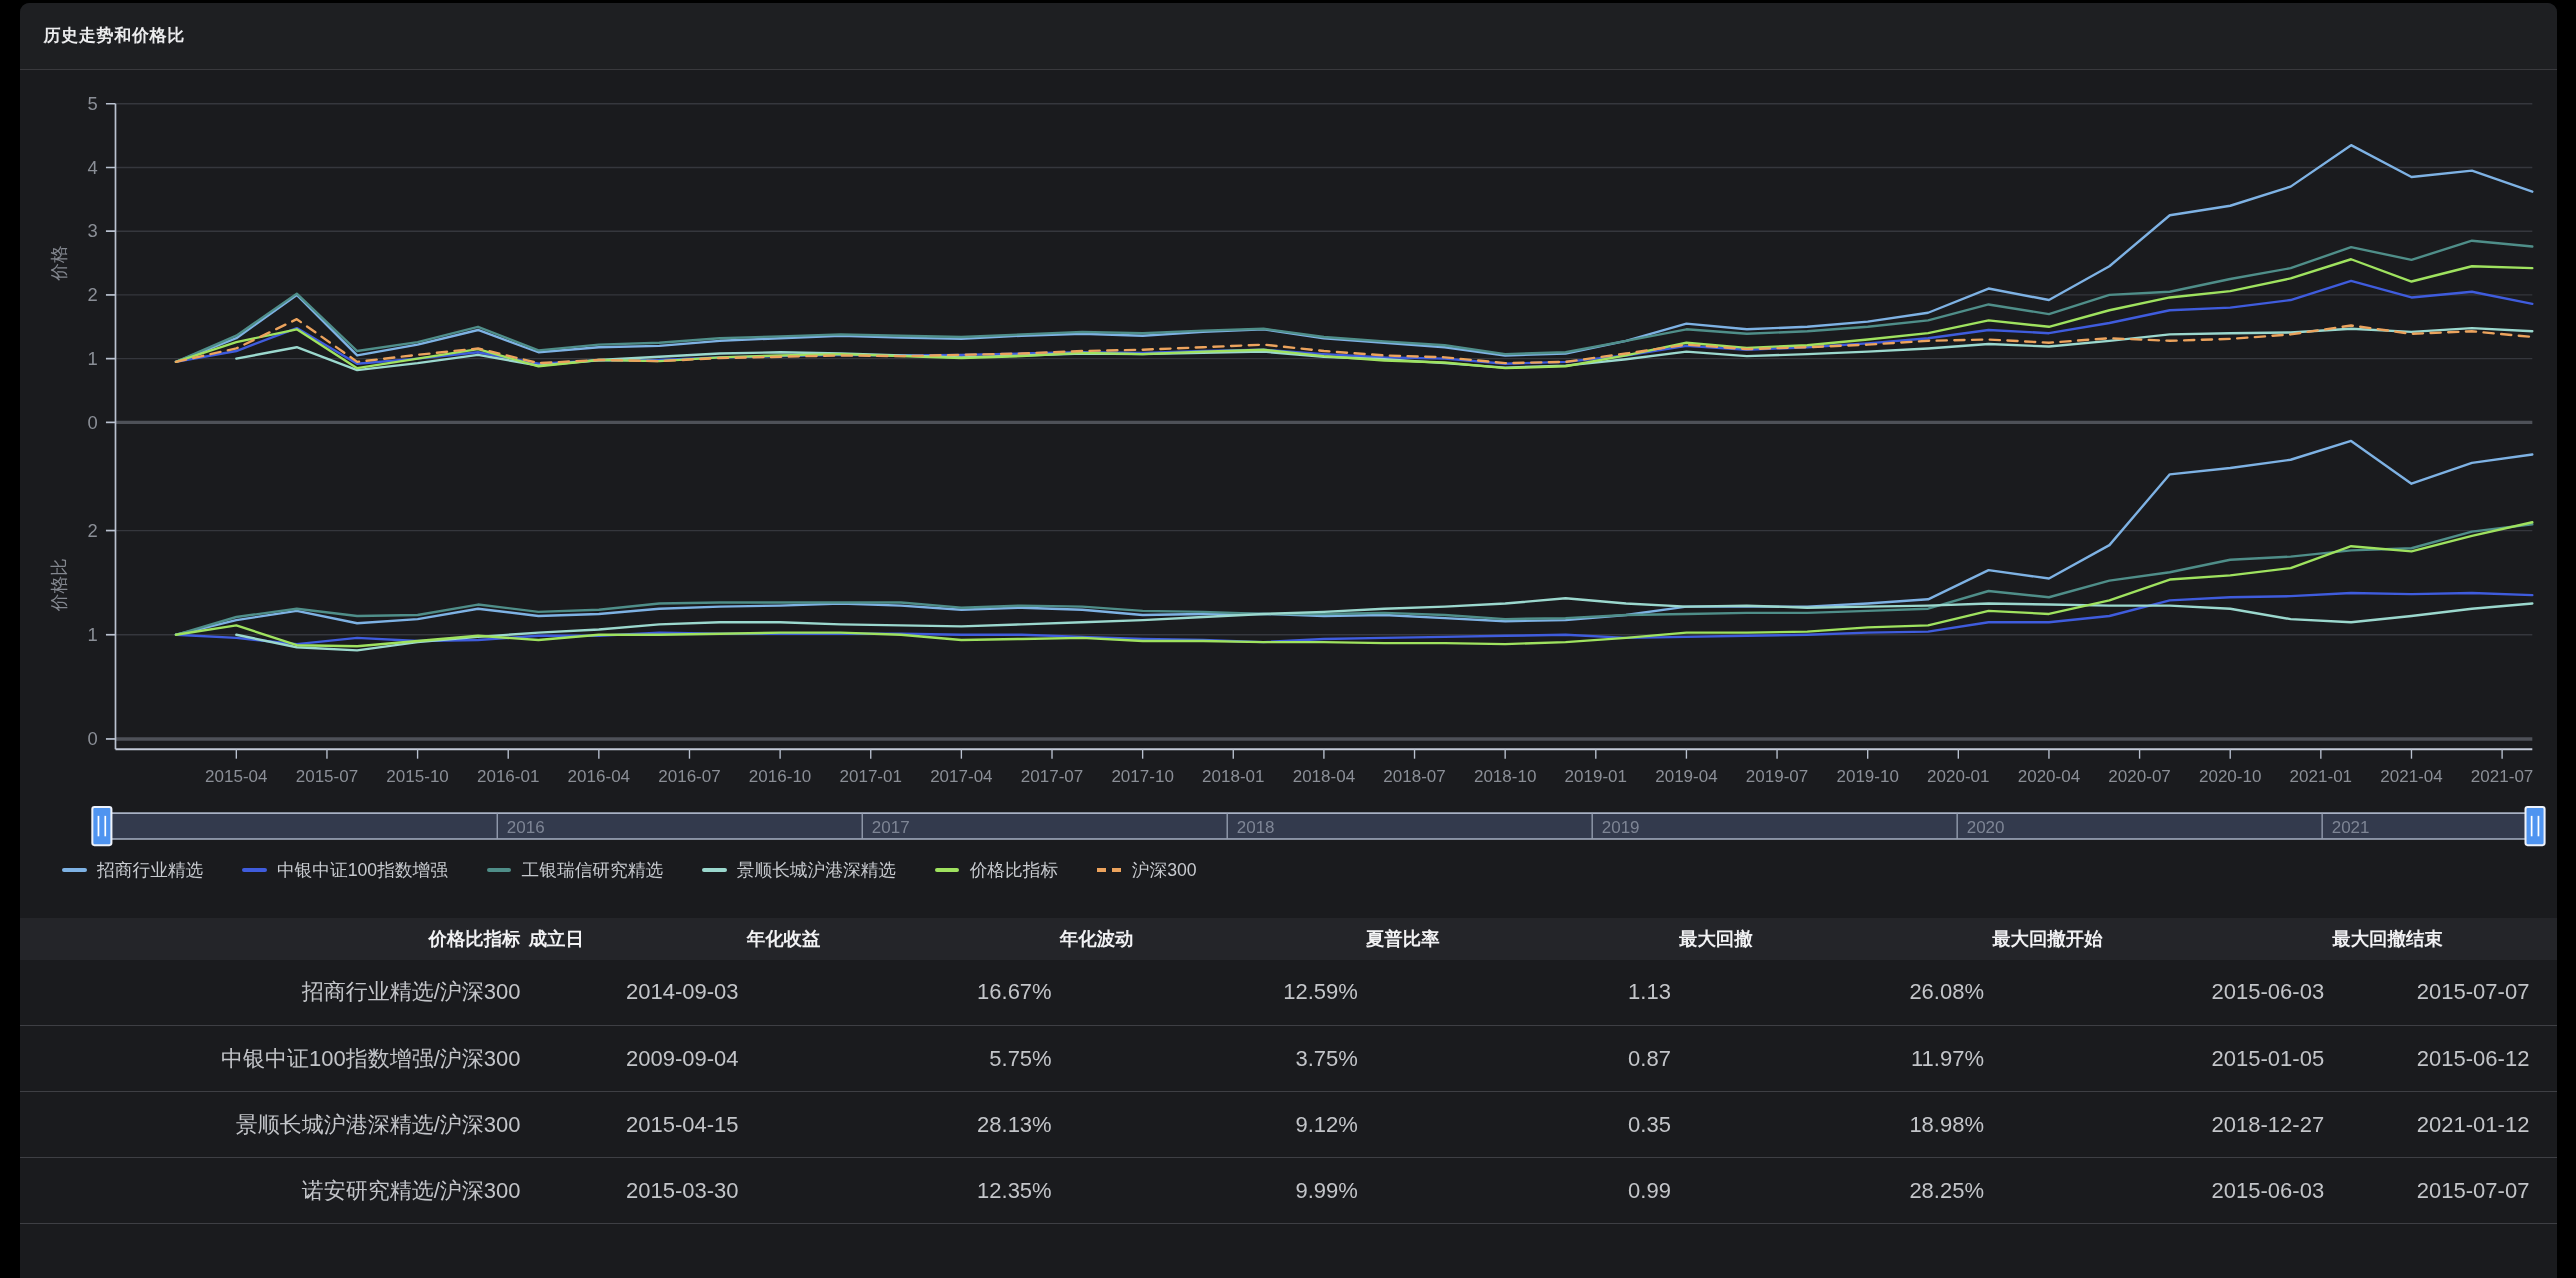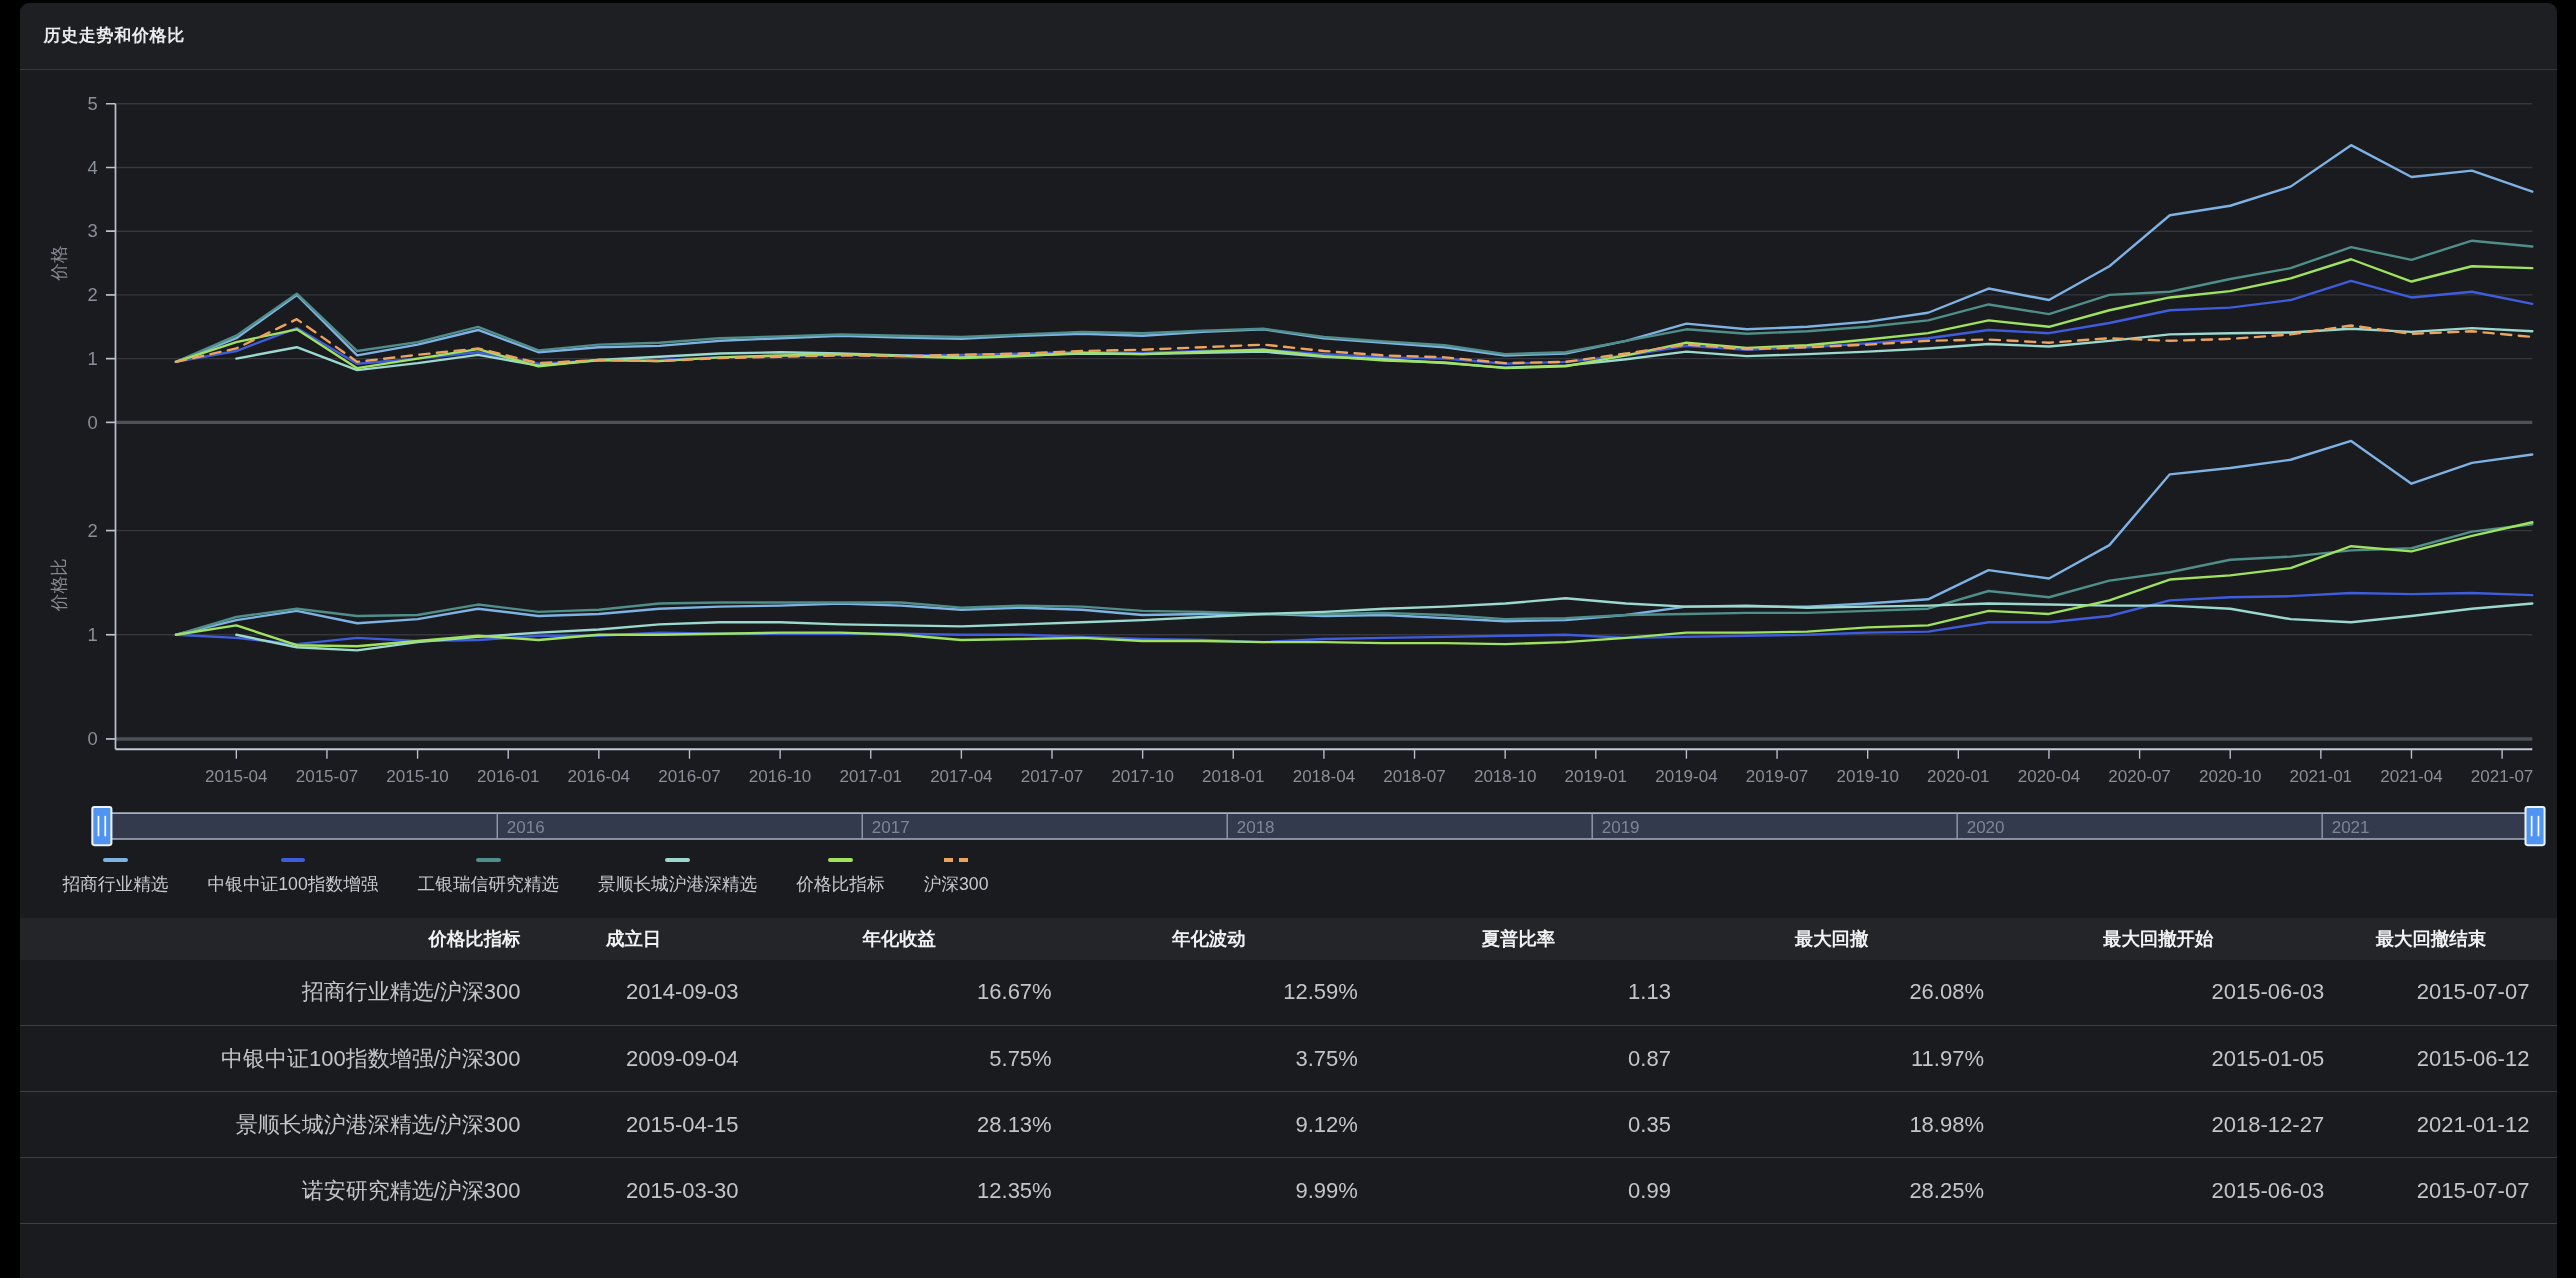--- a/index.html
+++ b/index.html
@@ -7,27 +7,27 @@
        font-family:"Liberation Sans","DejaVu Sans",sans-serif;}
   .card{position:absolute;left:20.4px;top:2.7px;width:2537px;height:1327px;
         background:#1a1b1e;border-radius:9.5px 9.5px 0 0;overflow:hidden;}
   .card-header{position:absolute;top:0;left:0;right:0;height:67px;background:#1e1f22;
         border-bottom:1.4px solid #39393d;display:flex;align-items:center;
         padding:0 23px;box-sizing:border-box;z-index:3;}
   .card-title{font-size:17px;font-weight:700;color:#ececee;letter-spacing:0.7px;}
   #chart-svg{position:absolute;top:0;left:0;z-index:1;}
   .legend{position:absolute;top:855px;left:42px;display:flex;align-items:center;
         gap:39px;z-index:2;}
-  .legend-item{display:flex;align-items:center;gap:10.2px;cursor:pointer;flex-direction:column;}
+  .legend-item{display:flex;align-items:center;gap:10.2px;cursor:pointer;}
   .legend-mark{width:24.5px;height:4.1px;border-radius:2px;display:inline-block;}
   .legend-label{font-size:17.7px;color:#c7cacf;}
   .table-wrap{position:absolute;top:915px;left:0;width:100%;z-index:2;}
   table{width:100%;border-collapse:collapse;table-layout:fixed;}
   thead tr{background:#242529;height:42px;}
-  th{font-size:18.4px;color:#f2f2f4;font-weight:700;text-align:center;padding:0 4.1px;}
+  th{font-size:18.4px;color:#f2f2f4;font-weight:700;text-align:left;padding:0 4.1px;}
   td{font-size:22px;color:#c3c5c9;text-align:right;padding:0 4.1px;}
   th:first-child,td:first-child{text-align:right;padding-left:6px;}
   th:last-child,td:last-child{padding-right:28px;}
   tbody tr{height:66px;border-bottom:1.4px solid #3e3f44;background:#1a1b1e;}
 </style>
 </head>
 <body>
 
 <div class="card">
   <div class="card-header">

